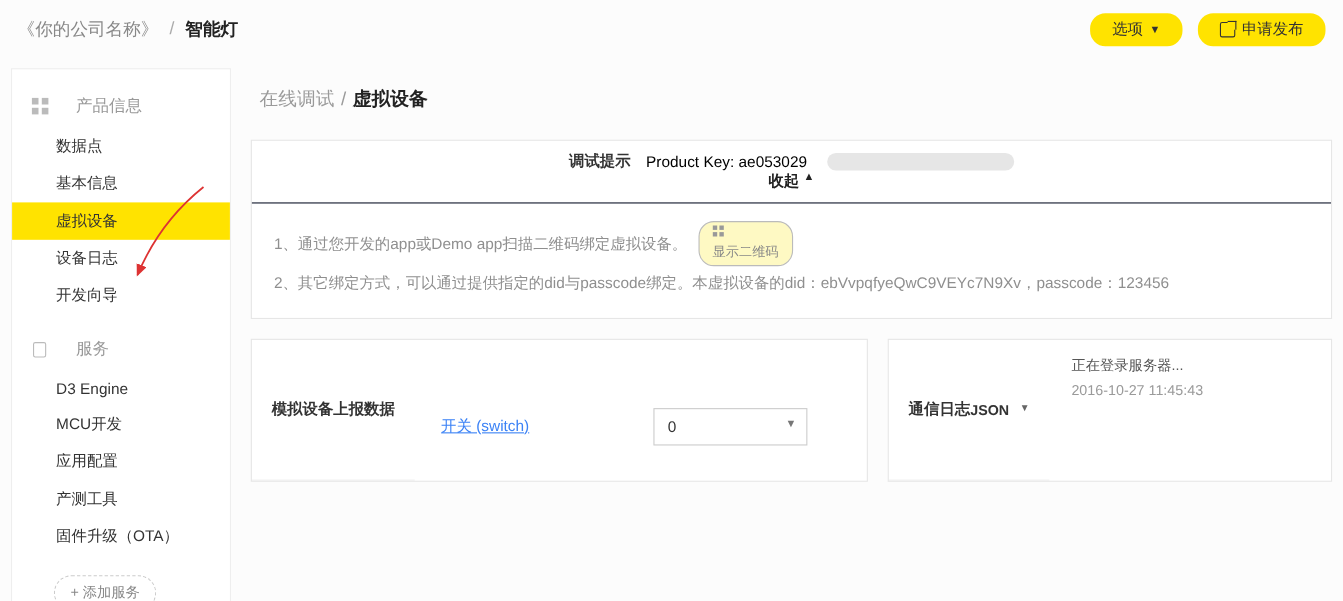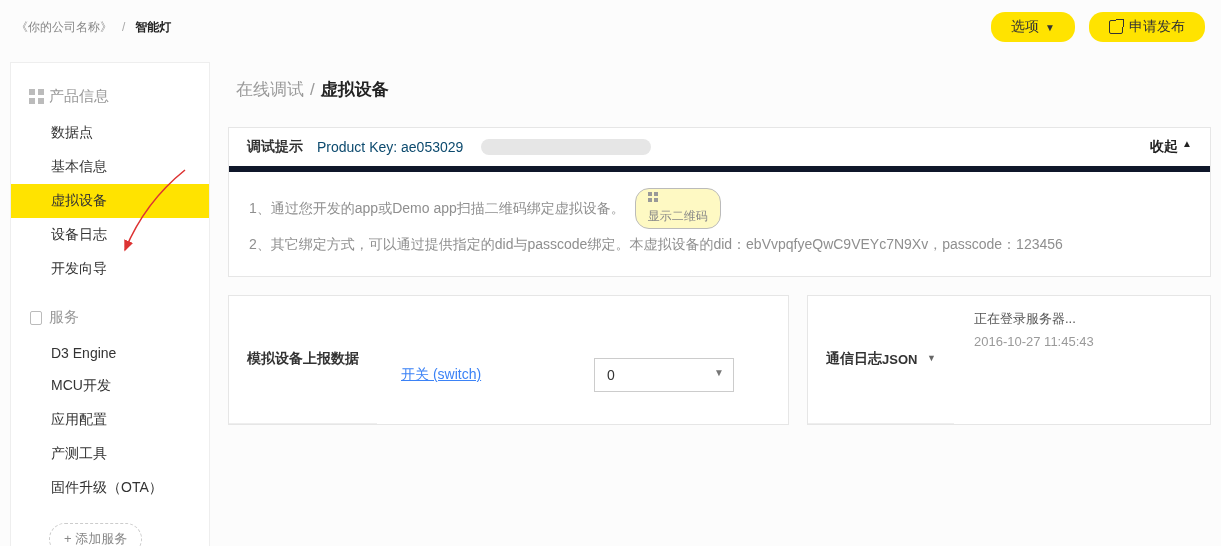--- a/index.html
+++ b/index.html
@@ -1,55 +1,55 @@
 <!DOCTYPE html>
 <html><head>
   <meta charset="utf-8">
   <style>
     * { margin: 0; padding: 0; box-sizing: border-box; }
     body { font-family: "Microsoft YaHei", Arial, sans-serif; font-size: 14px; color: #333; background: #fcfcfc; width: 1221px; }
 
     
     .topbar { padding: 12px 16px; display: flex; align-items: center; justify-content: space-between; }
-    .breadcrumb { display: flex; align-items: center; gap: 10px; font-size: 12px; }
+    .breadcrumb { display: flex; align-items: center; gap: 10px; font-size: 16px; }
     .bc-company { color: #888; }
     .bc-sep { color: #aaa; }
     .bc-current { color: #222; font-weight: 600; }
     .top-actions { display: flex; gap: 14px; }
     .btn-yellow { background: #ffe300; border: none; border-radius: 14px; padding: 6px 20px; font-size: 14px; cursor: pointer; display: inline-flex; align-items: center; gap: 6px; color: #333; }
     .btn-yellow .tri { font-size: 10px; }
     .publish-icon { display: inline-block; width: 14px; height: 14px; border: 1.5px solid #333; border-radius: 2px; position: relative; }
     .publish-icon::after { content: ''; position: absolute; top: -2px; right: -2px; width: 7px; height: 7px; border-top: 1.5px solid #333; border-right: 1.5px solid #333; background: #ffe300; }
 
     
     .wrap { display: flex; padding: 8px 10px 0 10px; gap: 18px; }
     .sidebar { width: 200px; background: #fff; border: 1px solid #eee; padding: 18px 0; }
-    .side-group-title { display: flex; align-items: center; gap: 4px; color: #999; padding: 6px 18px 10px 18px; font-size: 15px; }
+    .side-group-title { display: flex; align-items: center; gap: 24px; color: #999; padding: 6px 18px 10px 18px; font-size: 15px; }
     .side-icon { width: 16px; height: 16px; display: inline-block; position: relative; }
     .icon-grid::before, .icon-grid::after { content: ''; position: absolute; background: #bbb; }
     .icon-grid::before { width: 6px; height: 6px; top: 0; left: 0; box-shadow: 9px 0 0 #bbb, 0 9px 0 #bbb, 9px 9px 0 #bbb; }
     .icon-service::before { content: ''; position: absolute; width: 10px; height: 12px; border: 1.5px solid #bbb; border-radius: 2px; top: 1px; left: 1px; }
     .side-item { padding: 8px 18px 8px 40px; color: #333; cursor: pointer; font-size: 14px; }
     .side-item.active { background: #ffe300; }
     .side-group + .side-group { margin-top: 16px; }
     .add-service { margin: 18px 0 0 38px; border: 1px dashed #ccc; border-radius: 18px; padding: 6px 14px; color: #888; background: #fff; cursor: pointer; font-size: 13px; }
 
     
     .main { flex: 1; display: flex; flex-direction: column; gap: 18px; }
     .main-title { padding: 16px 8px 8px 8px; font-size: 17px; display: flex; align-items: center; gap: 6px; }
     .main-title .muted { color: #9a9a9a; }
     .main-title .sep { color: #9a9a9a; }
     .main-title .cur { color: #222; font-weight: 600; }
 
     
     .panel { background: #fff; border: 1px solid #e6e6e6; }
-    .tip-header { display: flex; align-items: center; justify-content: space-between; padding: 10px 18px; border-bottom: 6px solid #0f172a; }
+    .tip-header { display: flex; align-items: center; justify-content: space-between; padding: 10px 18px; border-bottom: 1px solid #0f172a; flex-direction: column; }
     .tip-left { display: flex; align-items: center; gap: 14px; }
     .tip-title { font-weight: 600; }
-    .pk-wrap { display: inline-flex; align-items: center; gap: 18px; color: #0c4a6e; }
+    .pk-wrap { display: inline-flex; align-items: center; gap: 18px; color: #000000; }
     .pk-mask { display: inline-block; width: 170px; height: 16px; background: #e6e6e6; border-radius: 8px; }
     .collapse-btn { color: #222; font-weight: 600; cursor: pointer; display: inline-flex; align-items: flex-start; gap: 4px; }
     .collapse-btn .tri-up { font-size: 10px; }
     .tip-body { padding: 16px 20px; color: #8f8f8f; line-height: 2.2; font-size: 14px; }
     .tip-line1 { display: flex; align-items: center; gap: 10px; flex-wrap: wrap; }
     .qr-btn { border: 1px solid #bbb; border-radius: 14px; padding: 3px 12px; background: #fef9c3; color: #888; cursor: pointer; font-size: 12px; display: inline-flex; align-items: flex-start; gap: 6px; flex-direction: column; }
     .qr-icon { width: 10px; height: 10px; display: inline-block; }
     .qr-icon::before { content: ''; display: block; width: 4px; height: 4px; background: #999; box-shadow: 6px 0 0 #999, 0 6px 0 #999, 6px 6px 0 #999; }
 
     

